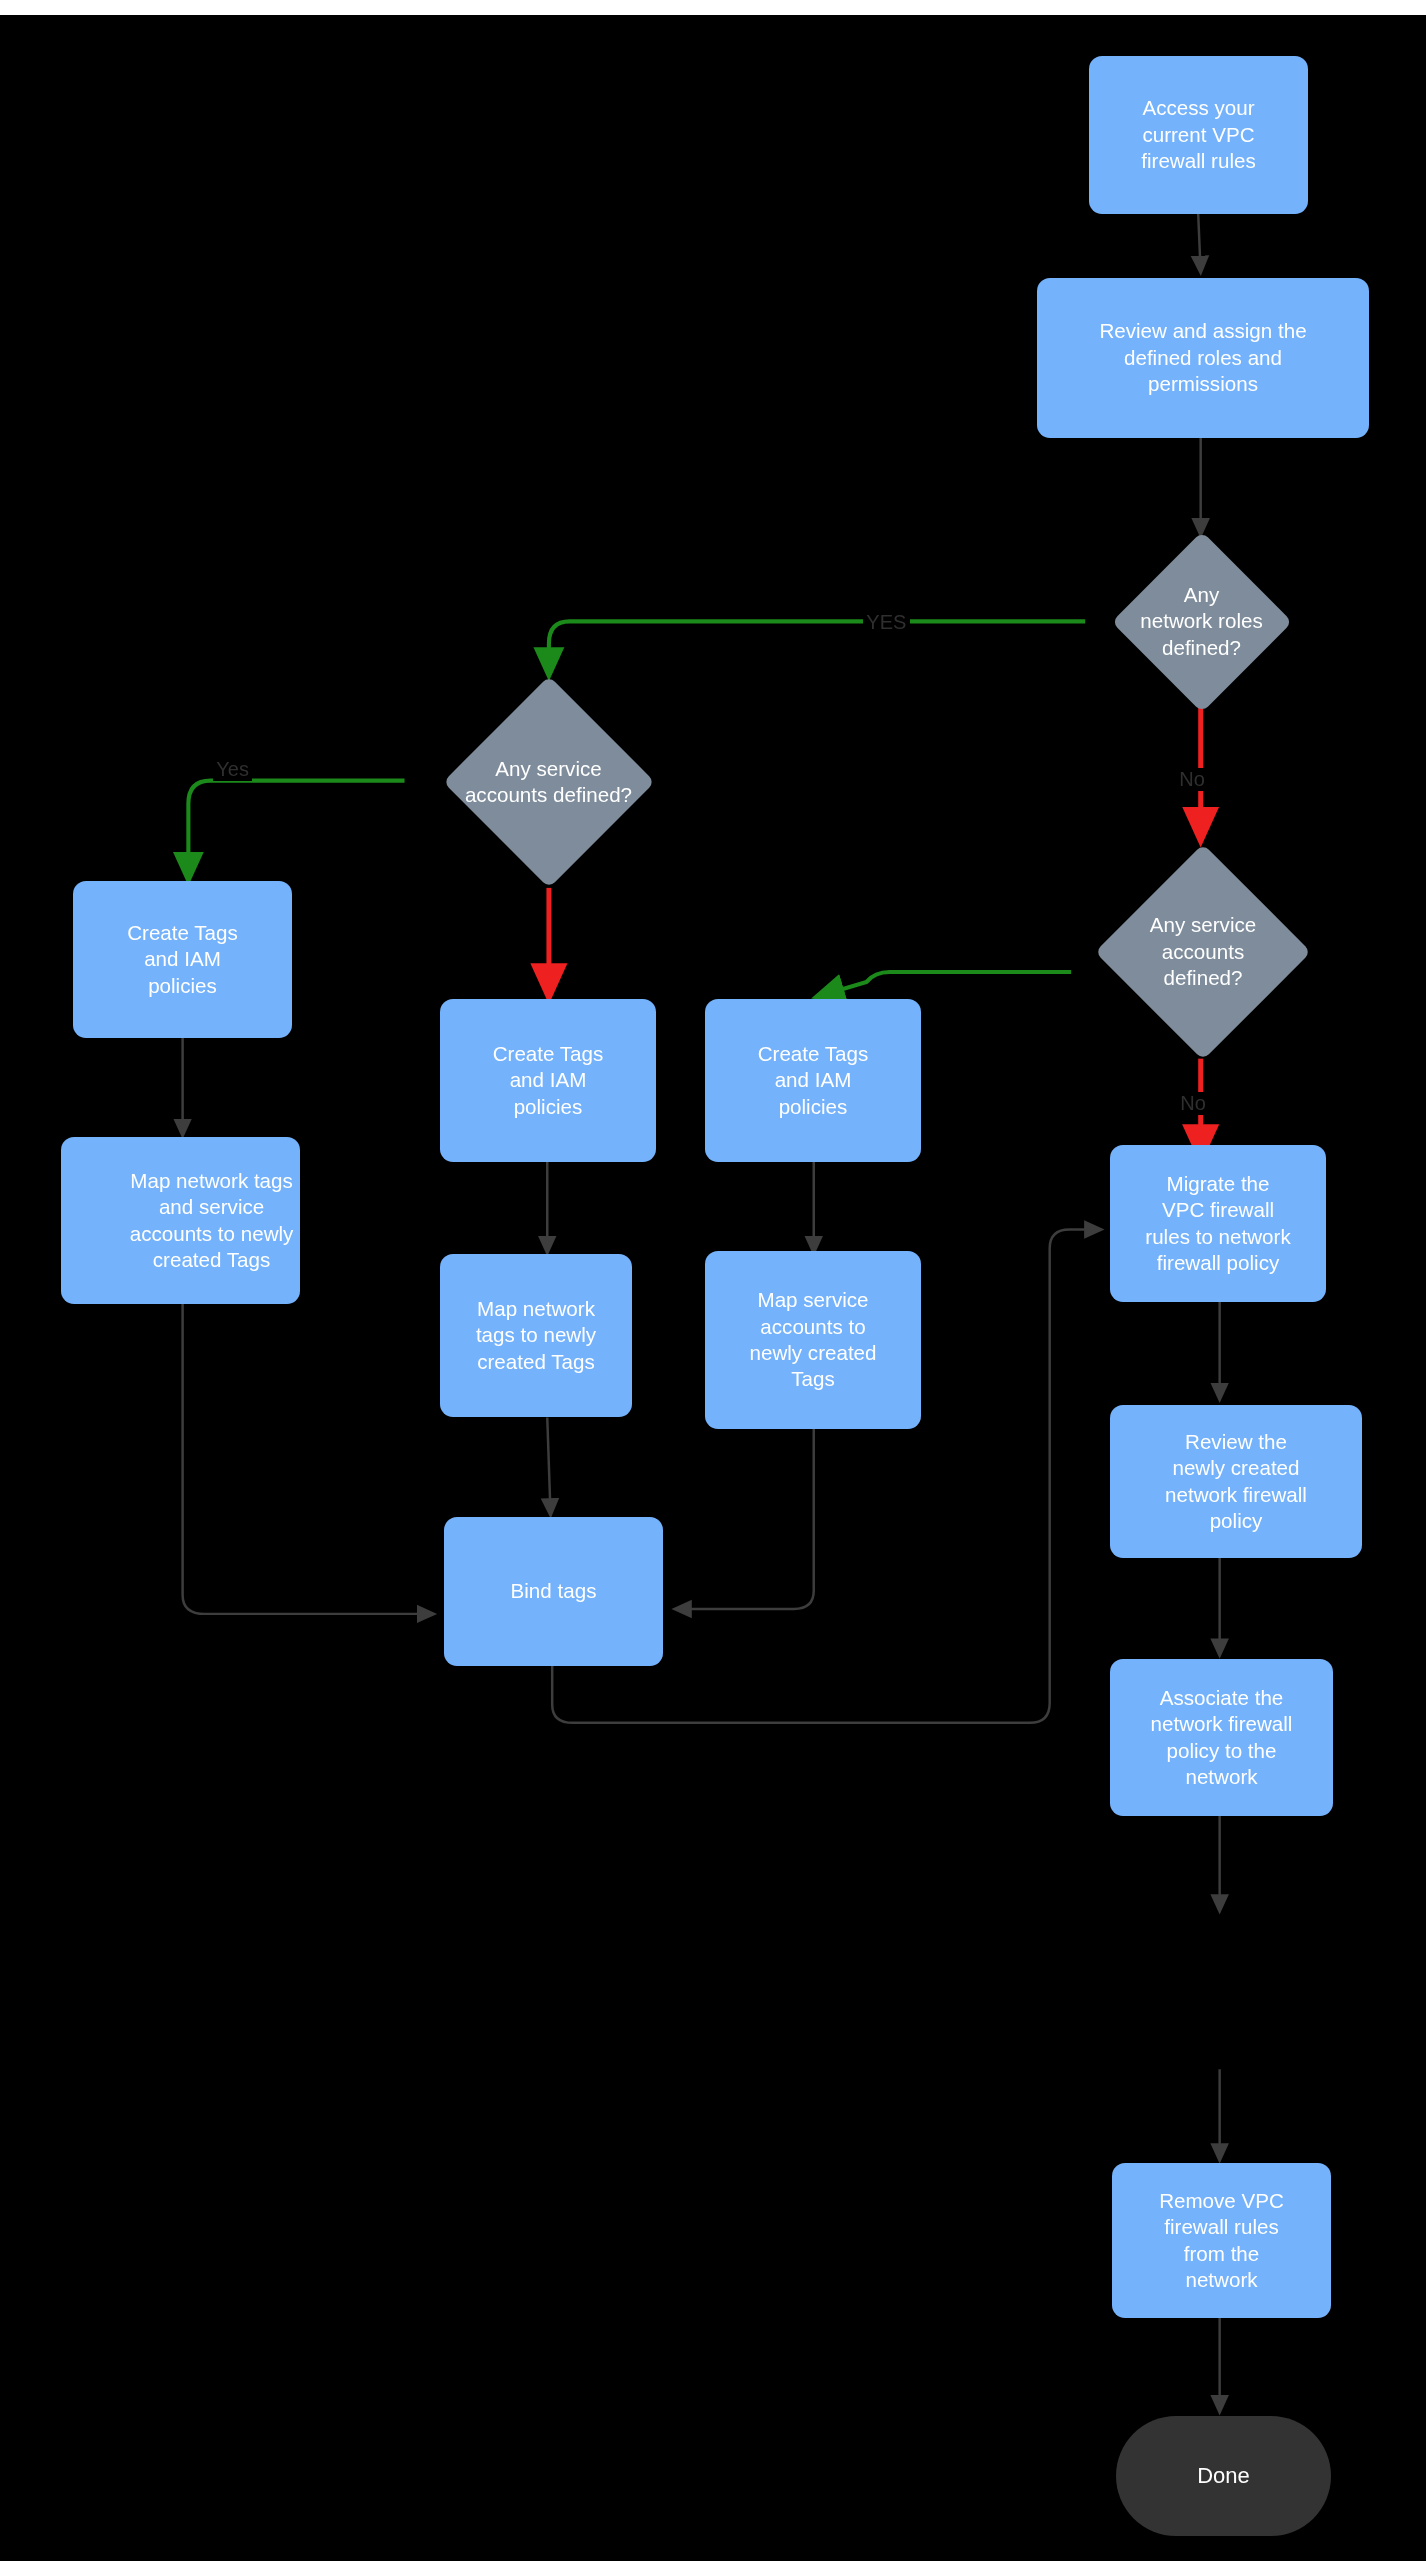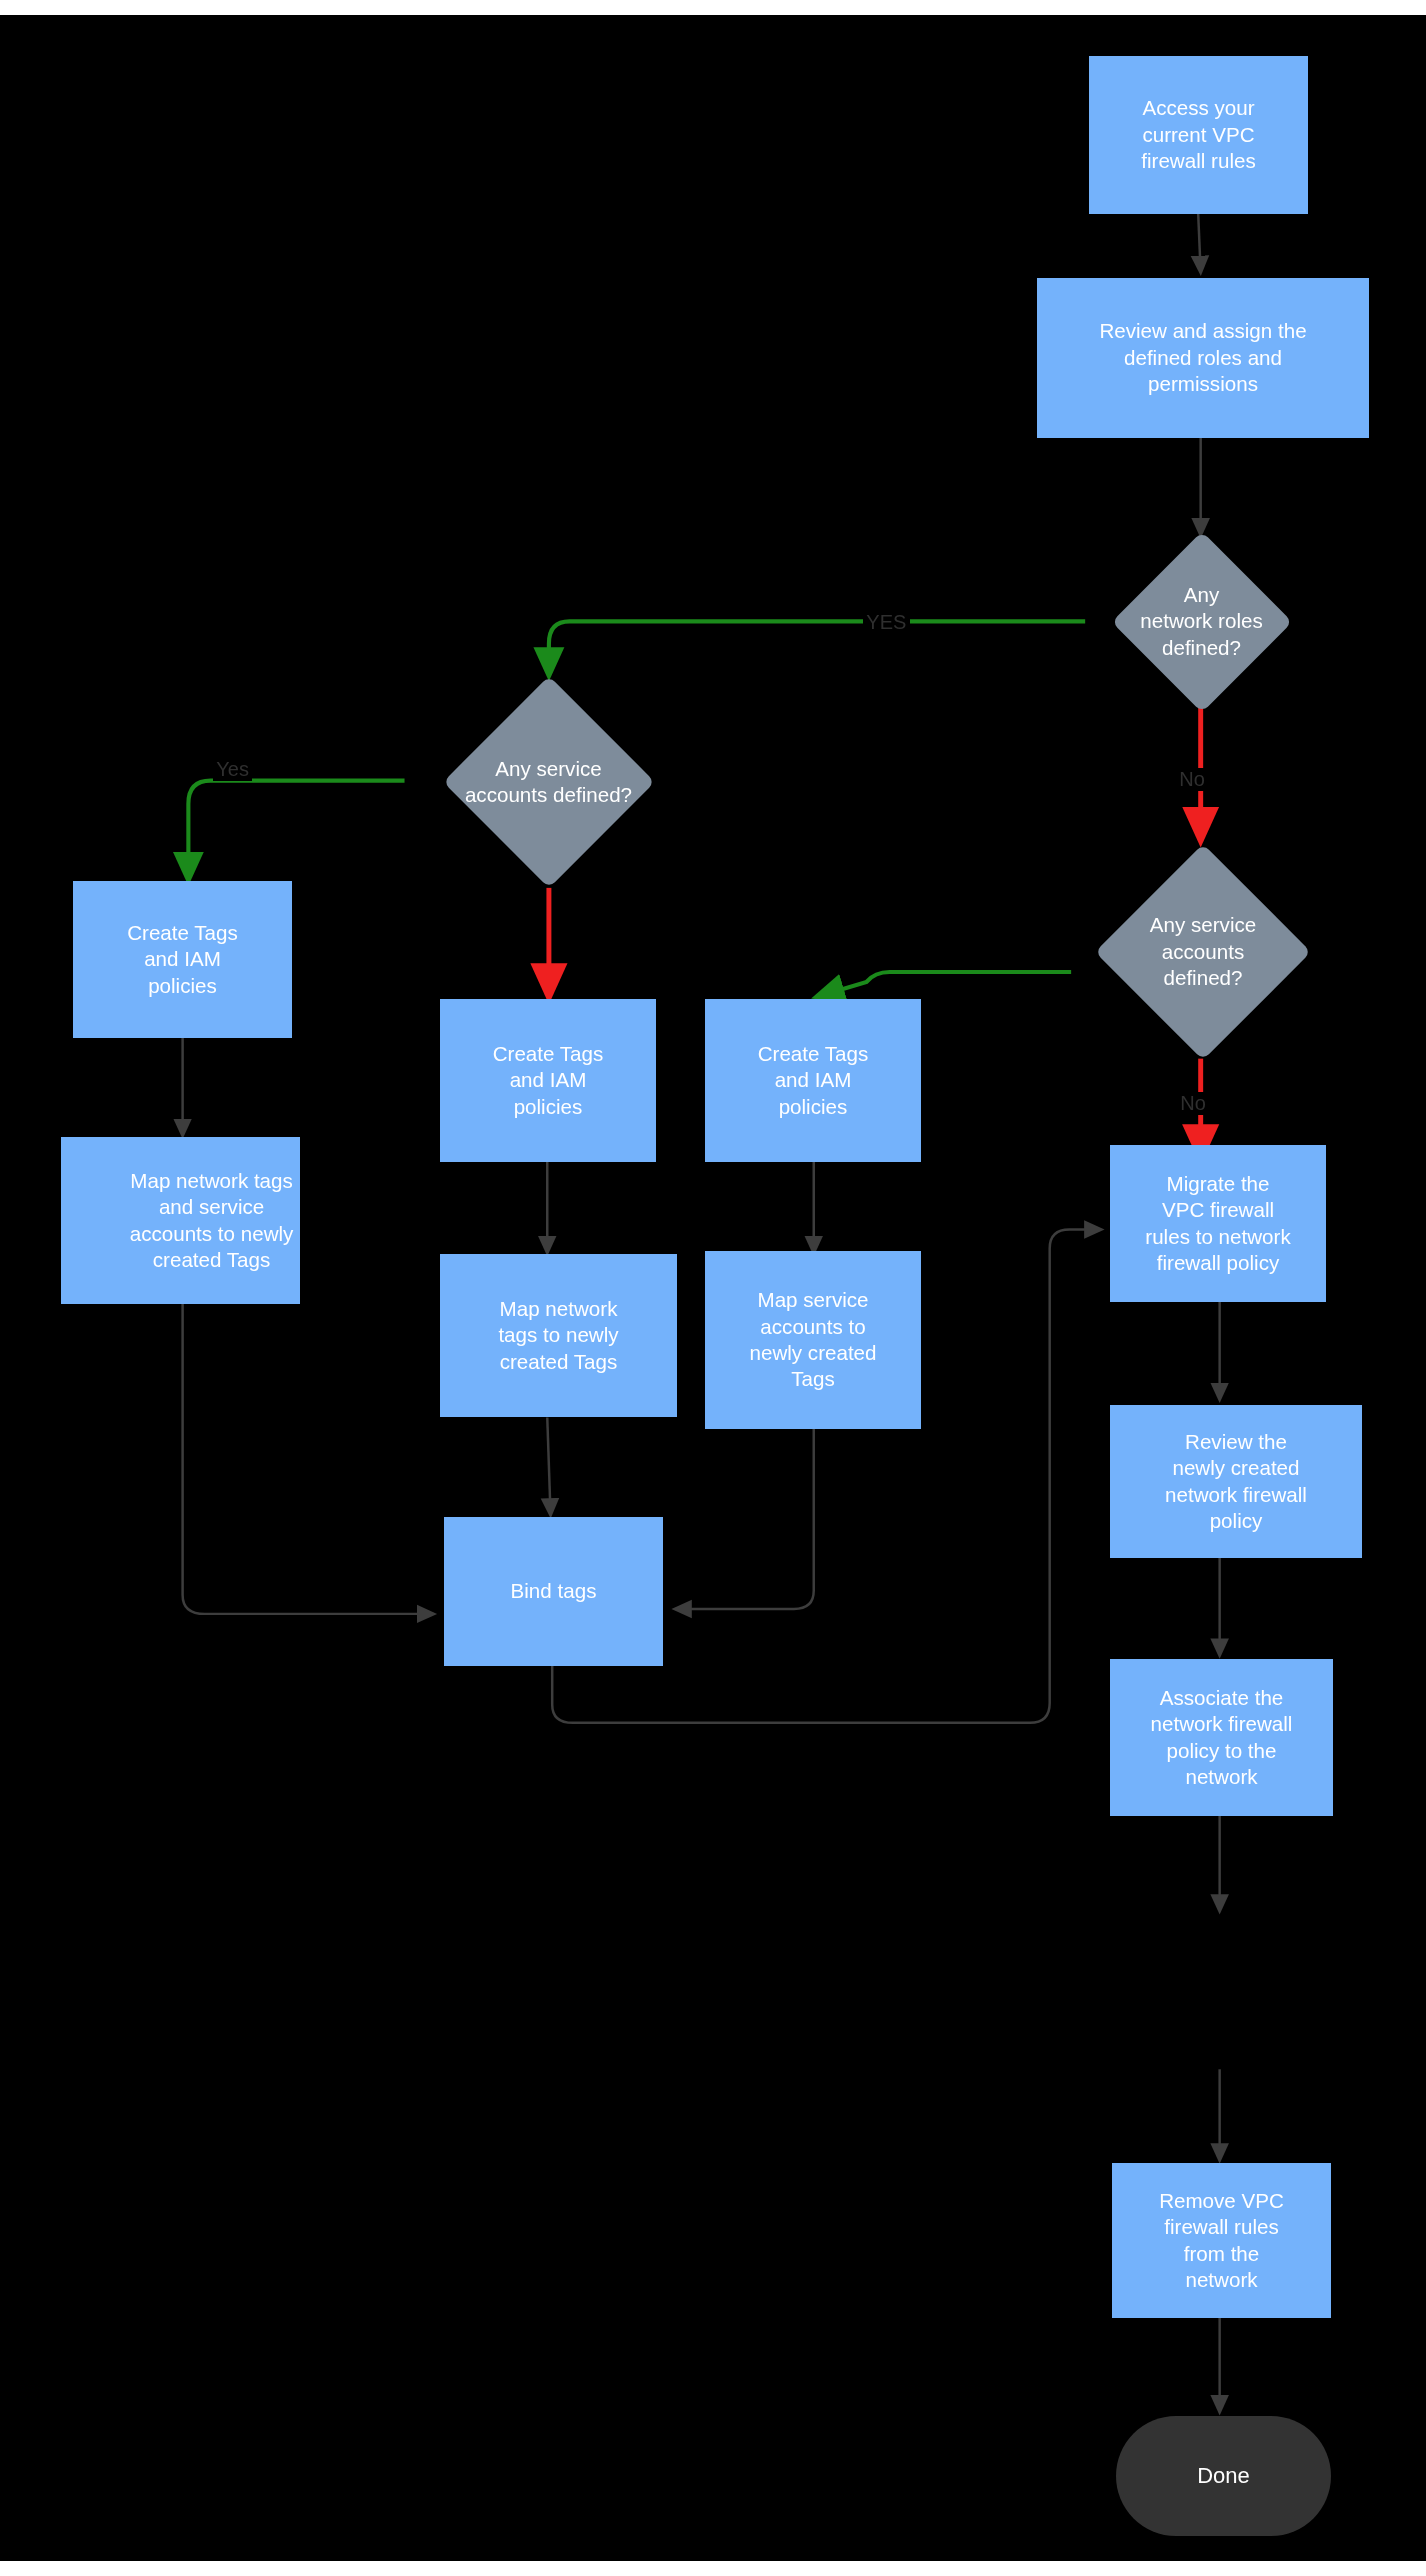--- a/index.html
+++ b/index.html
@@ -39,21 +39,21 @@
     display: flex;
     align-items: center;
     justify-content: center;
     text-align: center;
     color: #ffffff;
     line-height: 1.28;
     white-space: pre-line;
   }
   .proc {
     background: #74b2fb;
-    border-radius: 0;
+    border-radius: 13px;
     font-size: 20.6px;
     padding: 3.3px 6.6px;
   }
   .term {
     background: #333333;
     border-radius: 824px;
     font-size: 22px;
   }
   .decision {
     background: transparent;
@@ -186,21 +186,21 @@
 accounts to newly
 created Tags</span>
     </div>
 
     <div class="node proc" style="left:440px; top:984px; width:216px; height:163px;">
       <span>Create Tags
 and IAM
 policies</span>
     </div>
 
-    <div class="node proc" style="left:440px; top:1239px; width:237px; height:163px;">
+    <div class="node proc" style="left:440px; top:1239px; width:192px; height:163px;">
       <span>Map network
 tags to newly
 created Tags</span>
     </div>
 
     <div class="node proc" style="left:705px; top:984px; width:216px; height:163px;">
       <span>Create Tags
 and IAM
 policies</span>
     </div>

